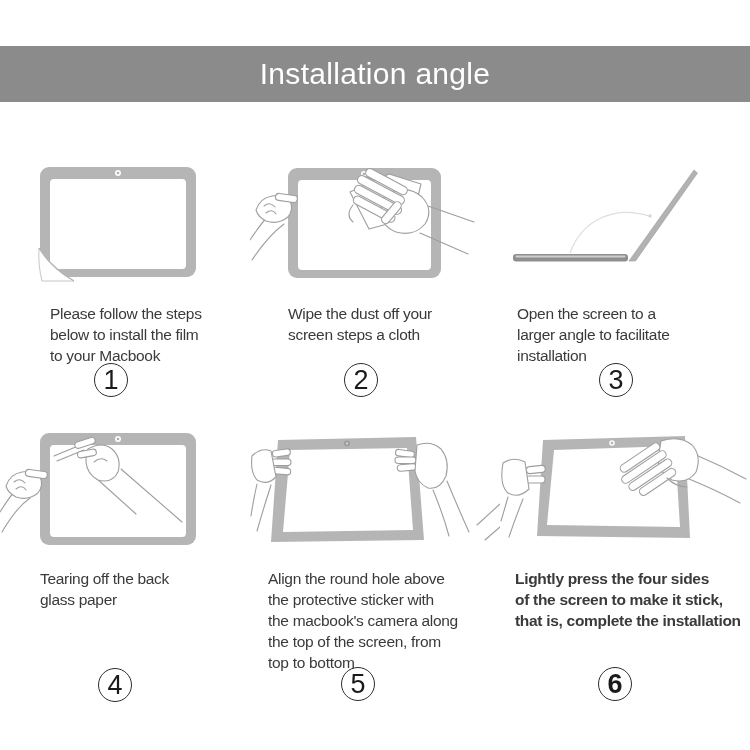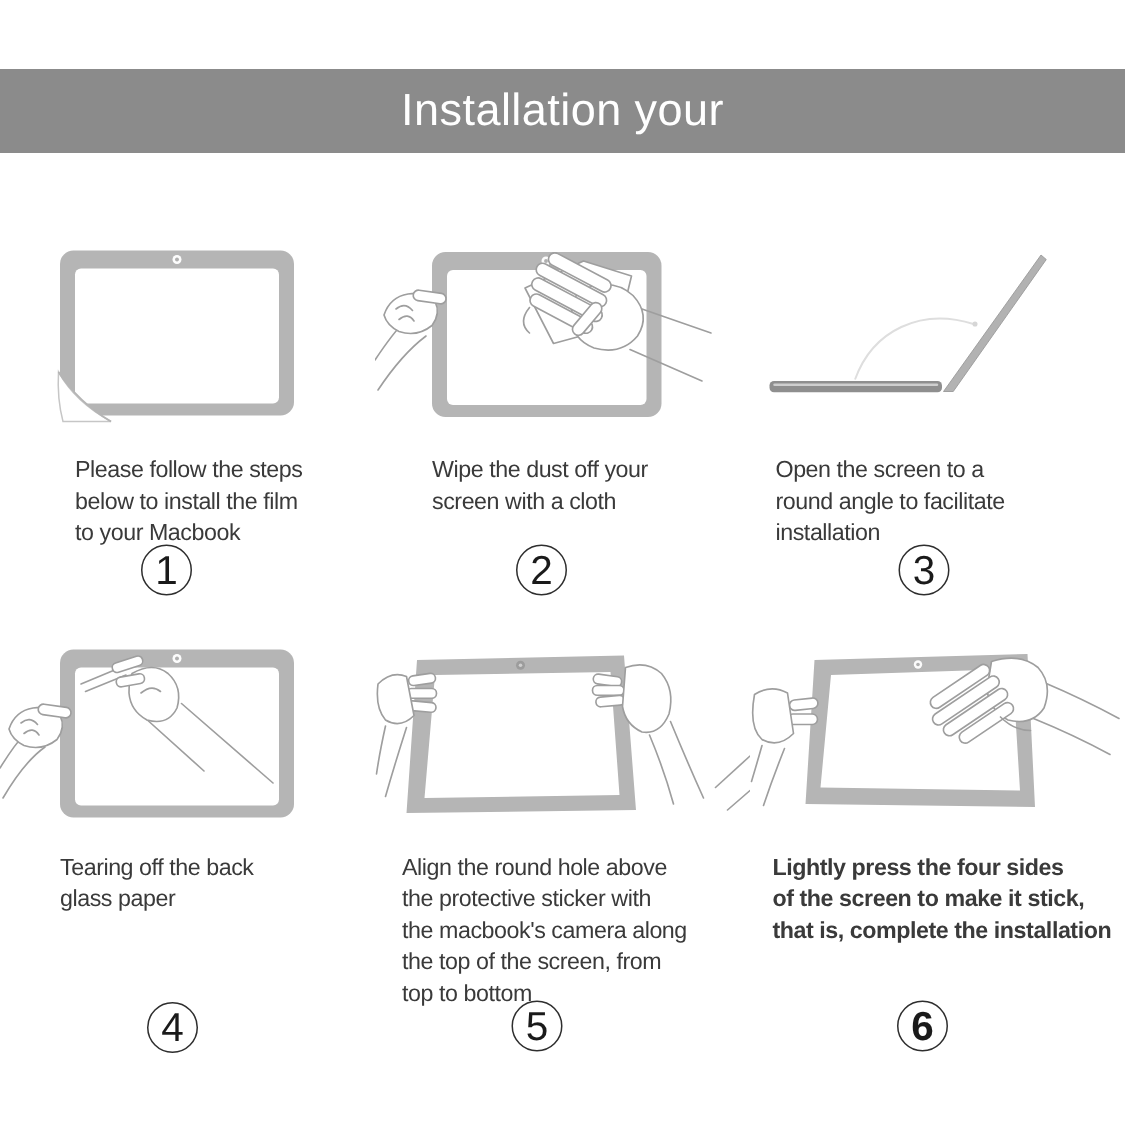--- a/index.html
+++ b/index.html
@@ -34,21 +34,21 @@
   
   .ln{stroke:#9e9e9e;stroke-width:1.1;fill:none;stroke-linecap:round;}
   .fl{stroke:#9e9e9e;stroke-width:1.1;fill:#ffffff;stroke-linejoin:round;stroke-linecap:round;}
 </style>
 </head>
 <body>
 
 <div class="page">
 
   <div class="header">
-    <span class="title">Installation your</span>
+    <span class="title">Installation angle</span>
   </div>
 
   <section class="step" id="s1">
     <svg class="ill" viewBox="0 0 250 125">
       <rect x="40" y="7" width="156" height="110" rx="9" fill="#b5b5b5"></rect>
       <rect x="50" y="19" width="136" height="90" rx="4" fill="#ffffff"></rect>
       <circle cx="118" cy="13" r="3" fill="#fcfcfc"></circle>
       <circle cx="118" cy="13" r="1.3" fill="#b0b0b0"></circle>
       <path d="M39,88 Q50,108 74,121 L42,121 Q38,106 39,88 Z" fill="#ffffff" stroke="#c6c6c6" stroke-width="1"></path>
       <path d="M39,88 Q52,108 74,121" fill="none" stroke="#b5b5b5" stroke-width="1.2"></path>
@@ -80,34 +80,34 @@
       <path class="fl" d="M136,34 Q158,24 172,37 Q184,50 175,64 Q164,77 146,72 Q131,66 131,51 Q131,41 136,34 Z"></path>
       <g transform="rotate(28 152 50)">
         <rect class="fl" x="102" y="28" width="46" height="8.5" rx="4.2"></rect>
         <rect class="fl" x="98" y="38" width="52" height="8.5" rx="4.2"></rect>
         <rect class="fl" x="100" y="48" width="52" height="8.5" rx="4.2"></rect>
         <rect class="fl" x="104" y="58" width="46" height="8.5" rx="4.2"></rect>
       </g>
       <rect class="fl" x="130" y="60" width="26" height="8" rx="4" transform="rotate(-50 130 60)"></rect>
     </svg>
     <p class="caption">Wipe the dust off your
-screen with a cloth</p>
+screen steps a cloth</p>
     <div class="badge">2</div>
   </section>
 
   <section class="step" id="s3">
     <svg class="ill" viewBox="0 0 250 125">
       <path d="M70,93 C82,60 114,45 149,56" stroke="#dedede" fill="none" stroke-width="1.3"></path>
       <circle cx="150" cy="56" r="1.7" fill="#d6d6d6"></circle>
       <rect x="13" y="94" width="115" height="7.5" rx="3" fill="#8f8f8f"></rect>
       <rect x="15.5" y="95.6" width="110" height="1.8" rx="0.9" fill="#cfcfcf"></rect>
       <path d="M129,101 L194,10 L197.5,13 L135.5,101 Z" fill="#b2b2b2" stroke="#9a9a9a" stroke-width="0.6"></path>
     </svg>
     <p class="caption">Open the screen to a
-round angle to facilitate
+larger angle to facilitate
 installation</p>
     <div class="badge">3</div>
   </section>
 
   <section class="step" id="s4">
     <svg class="ill" viewBox="0 0 250 125">
       <rect x="40" y="5" width="156" height="112" rx="9" fill="#b5b5b5"></rect>
       <rect x="50" y="17" width="136" height="92" rx="4" fill="#ffffff"></rect>
       <circle cx="118" cy="11" r="3" fill="#fcfcfc"></circle>
       <circle cx="118" cy="11" r="1.3" fill="#b0b0b0"></circle>

